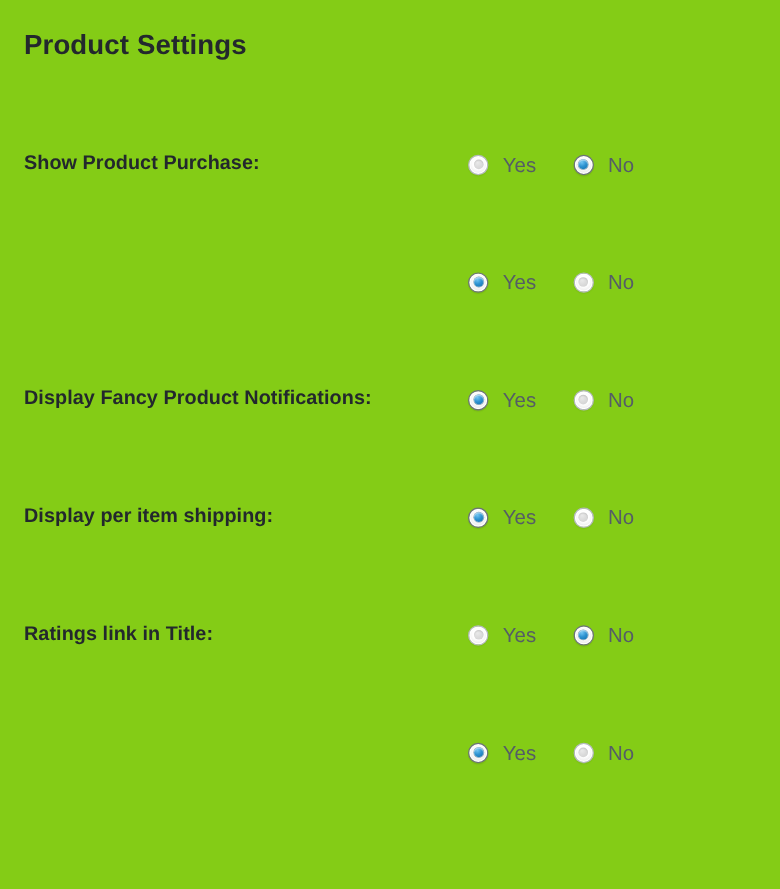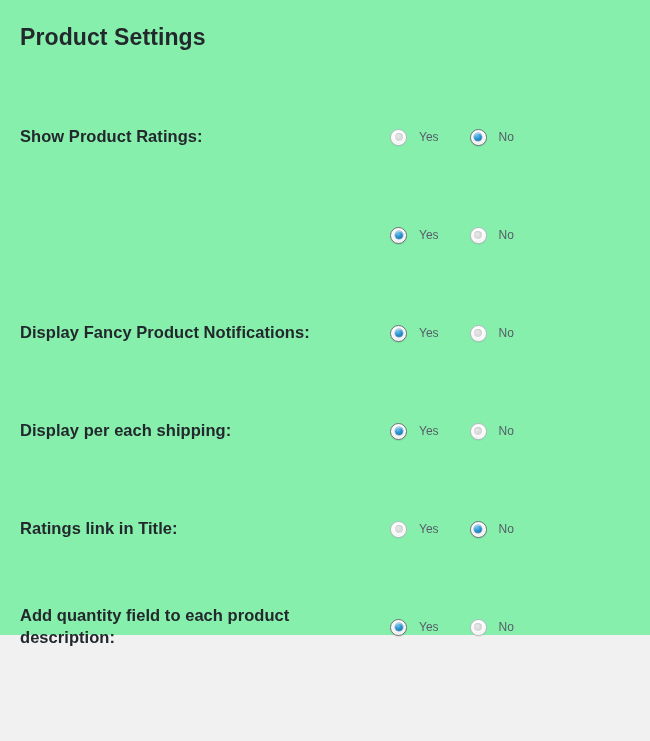--- a/index.html
+++ b/index.html
@@ -10,22 +10,22 @@
     width: 650px;
     height: 741px;
     background: #f1f1f1;
     font-family: "Liberation Sans", sans-serif;
     -webkit-font-smoothing: antialiased;
     overflow: hidden;
   }
 
   .panel {
     width: 650px;
-    height: 635px;
-    background: #86efac;
+    height: 741px;
+    background: #84cc16;
     box-sizing: border-box;
     position: relative;
   }
 
   .page-title {
     position: absolute;
     left: 20px;
     top: 24px;
     font-size: 23px;
     font-weight: bold;
@@ -109,38 +109,38 @@
     box-shadow: inset 0 0 0 1px #ffffff, 0 1px 1px rgba(0,0,0,0.10);
   }
 
   .radio-choice.checked .radio-dot::after {
     background: radial-gradient(circle at 36% 28%, #6fc4f2 0%, #2e93d1 45%, #0e6ba8 100%);
     box-shadow: inset 0 1px 1px rgba(255,255,255,0.55), 0 0 0 0.5px rgba(10,70,110,0.5);
   }
 
   .radio-text {
     margin-left: 12px;
-    font-size: 12px;
+    font-size: 17px;
     color: #555d66;
     font-weight: normal;
     line-height: 1;
     white-space: nowrap;
   }
 </style>
 </head>
 <body>
 
 <div class="panel">
 
   <h1 class="page-title">Product Settings</h1>
 
   <div class="settings-form">
 
     <div class="setting-row">
-      <div class="row-label">Show Product Ratings:</div>
+      <div class="row-label">Show Product Purchase:</div>
       <div class="radio-group">
         <label class="radio-choice">
           <span class="radio-dot"></span>
           <span class="radio-text">Yes</span>
         </label>
         <label class="radio-choice checked">
           <span class="radio-dot"></span>
           <span class="radio-text">No</span>
         </label>
       </div>
@@ -167,21 +167,21 @@
           <span class="radio-text">Yes</span>
         </label>
         <label class="radio-choice">
           <span class="radio-dot"></span>
           <span class="radio-text">No</span>
         </label>
       </div>
     </div>
 
     <div class="setting-row">
-      <div class="row-label">Display per each shipping:</div>
+      <div class="row-label">Display per item shipping:</div>
       <div class="radio-group">
         <label class="radio-choice checked">
           <span class="radio-dot"></span>
           <span class="radio-text">Yes</span>
         </label>
         <label class="radio-choice">
           <span class="radio-dot"></span>
           <span class="radio-text">No</span>
         </label>
       </div>
@@ -195,21 +195,20 @@
           <span class="radio-text">Yes</span>
         </label>
         <label class="radio-choice checked">
           <span class="radio-dot"></span>
           <span class="radio-text">No</span>
         </label>
       </div>
     </div>
 
     <div class="setting-row">
-      <div class="row-label">Add quantity field to each product description:</div>
       <div class="radio-group">
         <label class="radio-choice checked">
           <span class="radio-dot"></span>
           <span class="radio-text">Yes</span>
         </label>
         <label class="radio-choice">
           <span class="radio-dot"></span>
           <span class="radio-text">No</span>
         </label>
       </div>

